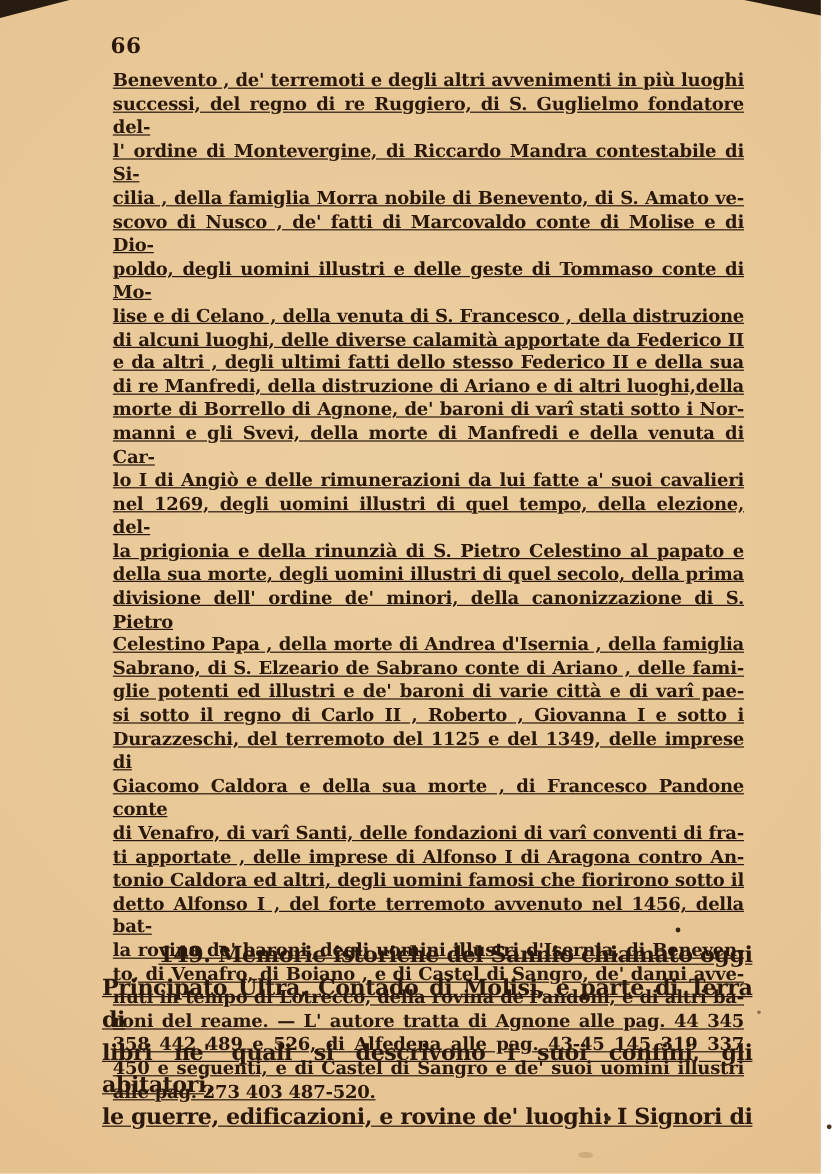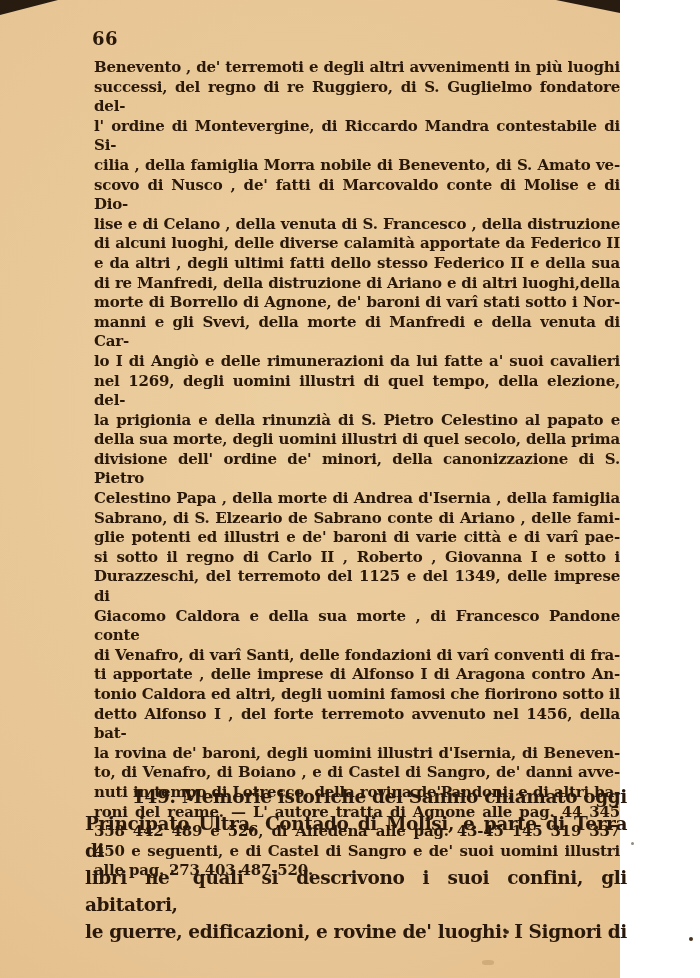--- a/index.html
+++ b/index.html
@@ -3,21 +3,21 @@
 <meta charset="utf-8">
 <style>
   html, body { margin: 0; padding: 0; }
   body {
     width: 700px; height: 978px;
     font-family: "DejaVu Serif", "Liberation Serif", serif;
     overflow: hidden;
   }
   .page {
     position: relative;
-    width: 620px; height: 978px;
+    width: 684px; height: 978px;
     background:
       radial-gradient(140% 110% at 48% 42%,
         var(--paper-light, #eccfa0) 0%,
         var(--paper, #e7c493) 52%,
         var(--paper-dark, #e0ba86) 82%,
         var(--paper-edge, #d8ae79) 100%);
     color: var(--ink, #2a180a);
   }
   .corner { position: absolute; width: 0; height: 0; }
   .corner.tl { top: 0; left: 0;  border-top: 15px solid var(--corner, #281c10); border-right: 58px solid transparent; }
@@ -30,21 +30,21 @@
   .p1 {
     left: 94px; top: 58px; width: 526px;
     font-size: 15px; font-weight: 700;
     line-height: 19.6px; letter-spacing: -0.2px;
   }
   .p2 {
     left: 85px; top: 784px; width: 542px;
     font-size: 18.5px; font-weight: 700;
     line-height: 26.9px; letter-spacing: -0.4px;
   }
-  .line { text-align: justify; text-align-last: justify; }
+  .line { text-align: justify; text-align-last: justify; text-decoration: underline; }
   .line.last { text-align-last: left; }
   .line.indent { padding-left: 47px; }
   .speck { position: absolute; border-radius: 50%; }
   .speck.s1 { left: 563px; top: 773px; width: 4px; height: 4px; background: #35240f; }
   .speck.s2 { left: 504px; top: 930px; width: 5px; height: 4px; background: #3a2a16; }
   .speck.s3 { left: 689px; top: 937px; width: 4px; height: 4px; background: #45331d; }
   .speck.s4 { left: 631px; top: 842px; width: 3px; height: 3px; background: rgba(60,40,20,0.55); }
   .speck.s5 { left: 482px; top: 960px; width: 12px; height: 5px; background: rgba(150,115,70,0.28); border-radius: 40%; }
 </style>
 </head>
@@ -55,20 +55,21 @@
   <div class="corner tr"></div>
 
   <div class="page-number">66</div>
 
   <div class="para p1">
       <div class="line">Benevento , de' terremoti e degli altri avvenimenti in più luoghi</div>
       <div class="line">successi, del regno di re Ruggiero, di S. Guglielmo fondatore del-</div>
       <div class="line">l' ordine di Montevergine, di Riccardo Mandra contestabile di Si-</div>
       <div class="line">cilia , della famiglia Morra nobile di Benevento, di S. Amato ve-</div>
       <div class="line">scovo di Nusco , de' fatti di Marcovaldo conte di Molise e di Dio-</div>
+      <div class="line">poldo, degli uomini illustri e delle geste di Tommaso conte di Mo-</div>
       <div class="line">lise e di Celano , della venuta di S. Francesco , della distruzione</div>
       <div class="line">di alcuni luoghi, delle diverse calamità apportate da Federico II</div>
       <div class="line">e da altri , degli ultimi fatti dello stesso Federico II e della sua</div>
       <div class="line">di re Manfredi, della distruzione di Ariano e di altri luoghi,della</div>
       <div class="line">morte di Borrello di Agnone, de' baroni di varî stati sotto i Nor-</div>
       <div class="line">manni e gli Svevi, della morte di Manfredi e della venuta di Car-</div>
       <div class="line">lo I di Angiò e delle rimunerazioni da lui fatte a' suoi cavalieri</div>
       <div class="line">nel 1269, degli uomini illustri di quel tempo, della elezione, del-</div>
       <div class="line">la prigionia e della rinunzià di S. Pietro Celestino al papato e</div>
       <div class="line">della sua morte, degli uomini illustri di quel secolo, della prima</div>

